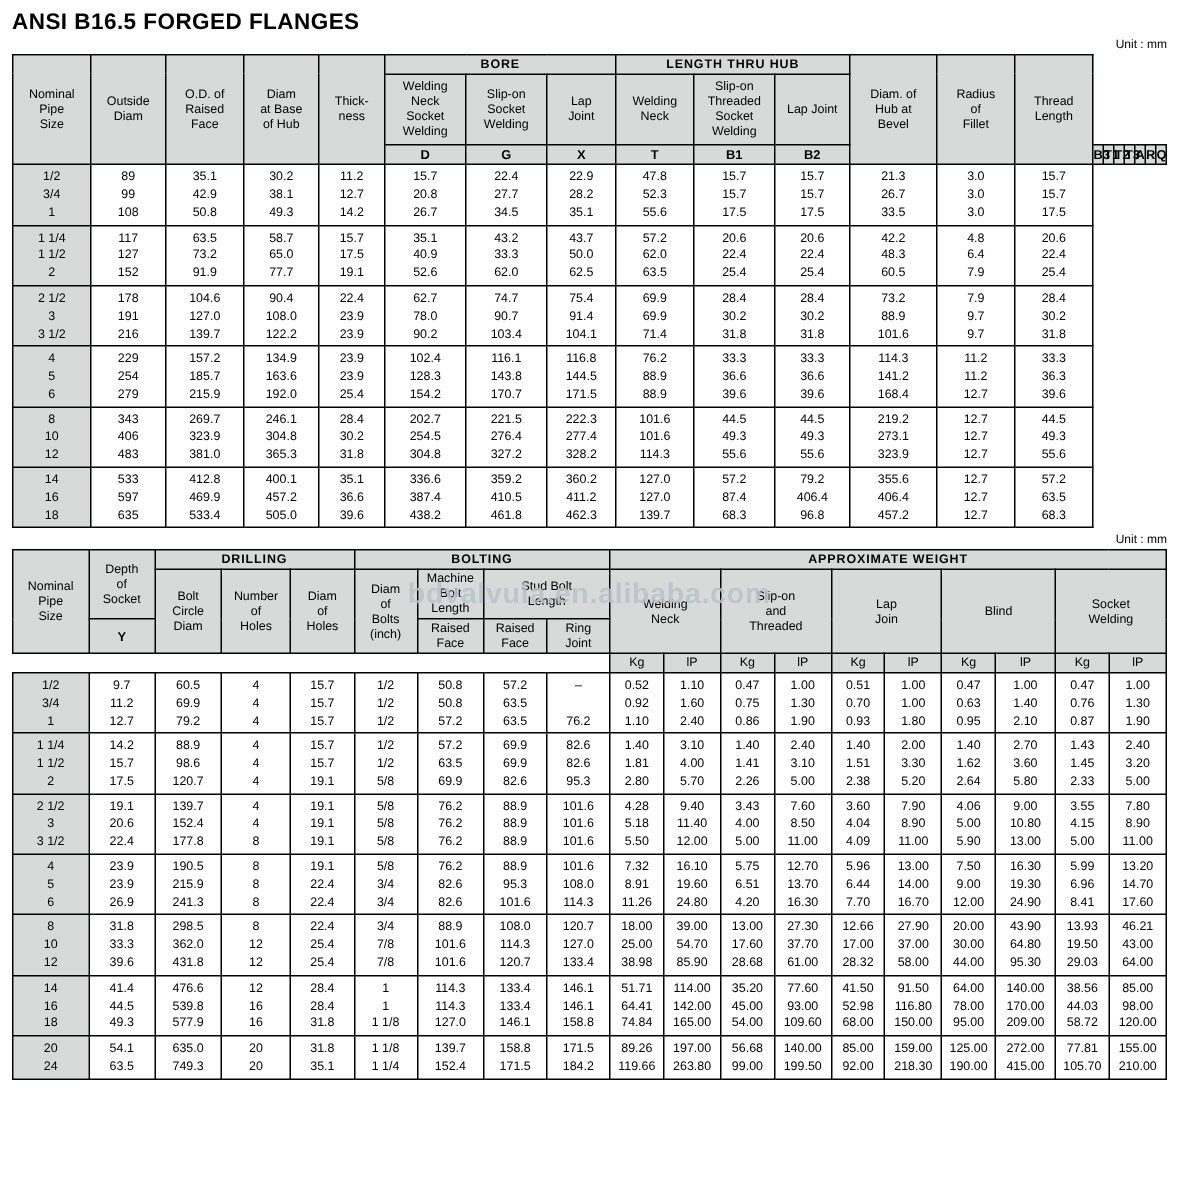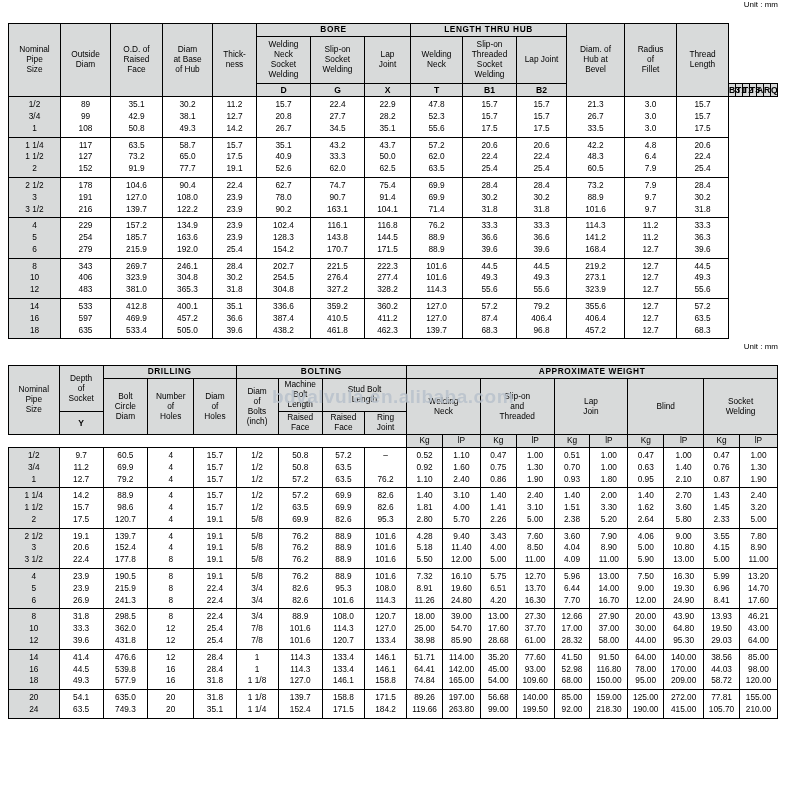--- a/index.html
+++ b/index.html
@@ -8,21 +8,21 @@
     font-family:"Liberation Sans", sans-serif;
     color:#000;
     -webkit-font-smoothing:none;
   }
   .page{width:786px;height:800px;position:relative;padding:0;box-sizing:border-box;}
   .title{
     font-size:15px;font-weight:bold;letter-spacing:.3px;
     padding:6px 0 2px 8px;
   }
   .unit{
-    text-align:right;font-size:8px;padding-right:8px;padding-bottom:14px;
+    text-align:right;font-size:8px;padding-right:8px;padding-bottom:2px;
   }
   table{
     border-collapse:collapse;
     width:770px;
     margin:0 8px;
     table-layout:fixed;
   }
   td,th{
     border:1px solid #000;
     font-size:8.3px;
@@ -69,20 +69,21 @@
     opacity:.85;
     pointer-events:none;
     z-index:5;
   }
 </style>
 </head>
 <body>
 
 <div class="page">
 
+  <div class="title">ANSI B16.5  FORGED FLANGES</div>
   <div class="unit">Unit : mm</div>
 
   <table>
     <colgroup>
       <col style="width:52px">
         <col style="width:50px">
         <col style="width:52px">
         <col style="width:50px">
         <col style="width:44px">
       <col style="width:54px">
@@ -258,21 +259,21 @@
 108.0
 122.2</td>
         <td class="cell">22.4
 23.9
 23.9</td>
         <td class="cell">62.7
 78.0
 90.2</td>
         <td class="cell">74.7
 90.7
-163.1</td>
+103.4</td>
         <td class="cell">75.4
 91.4
 104.1</td>
         <td class="cell">69.9
 69.9
 71.4</td>
         <td class="cell">28.4
 30.2
 31.8</td>
         <td class="cell">28.4

